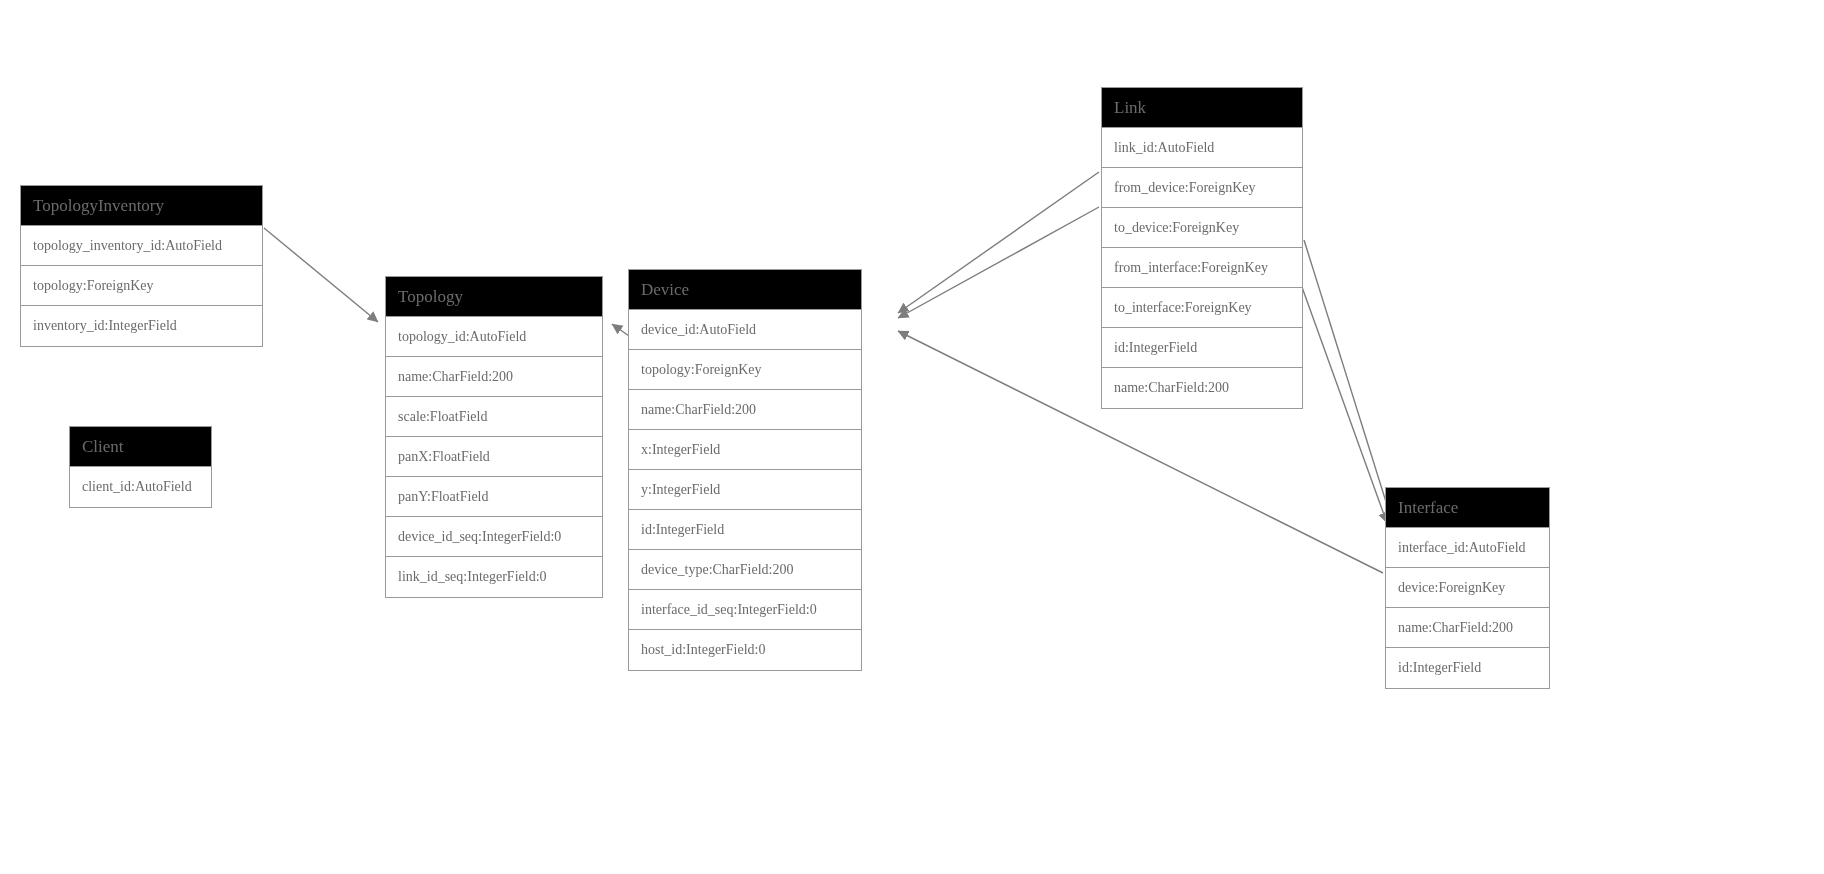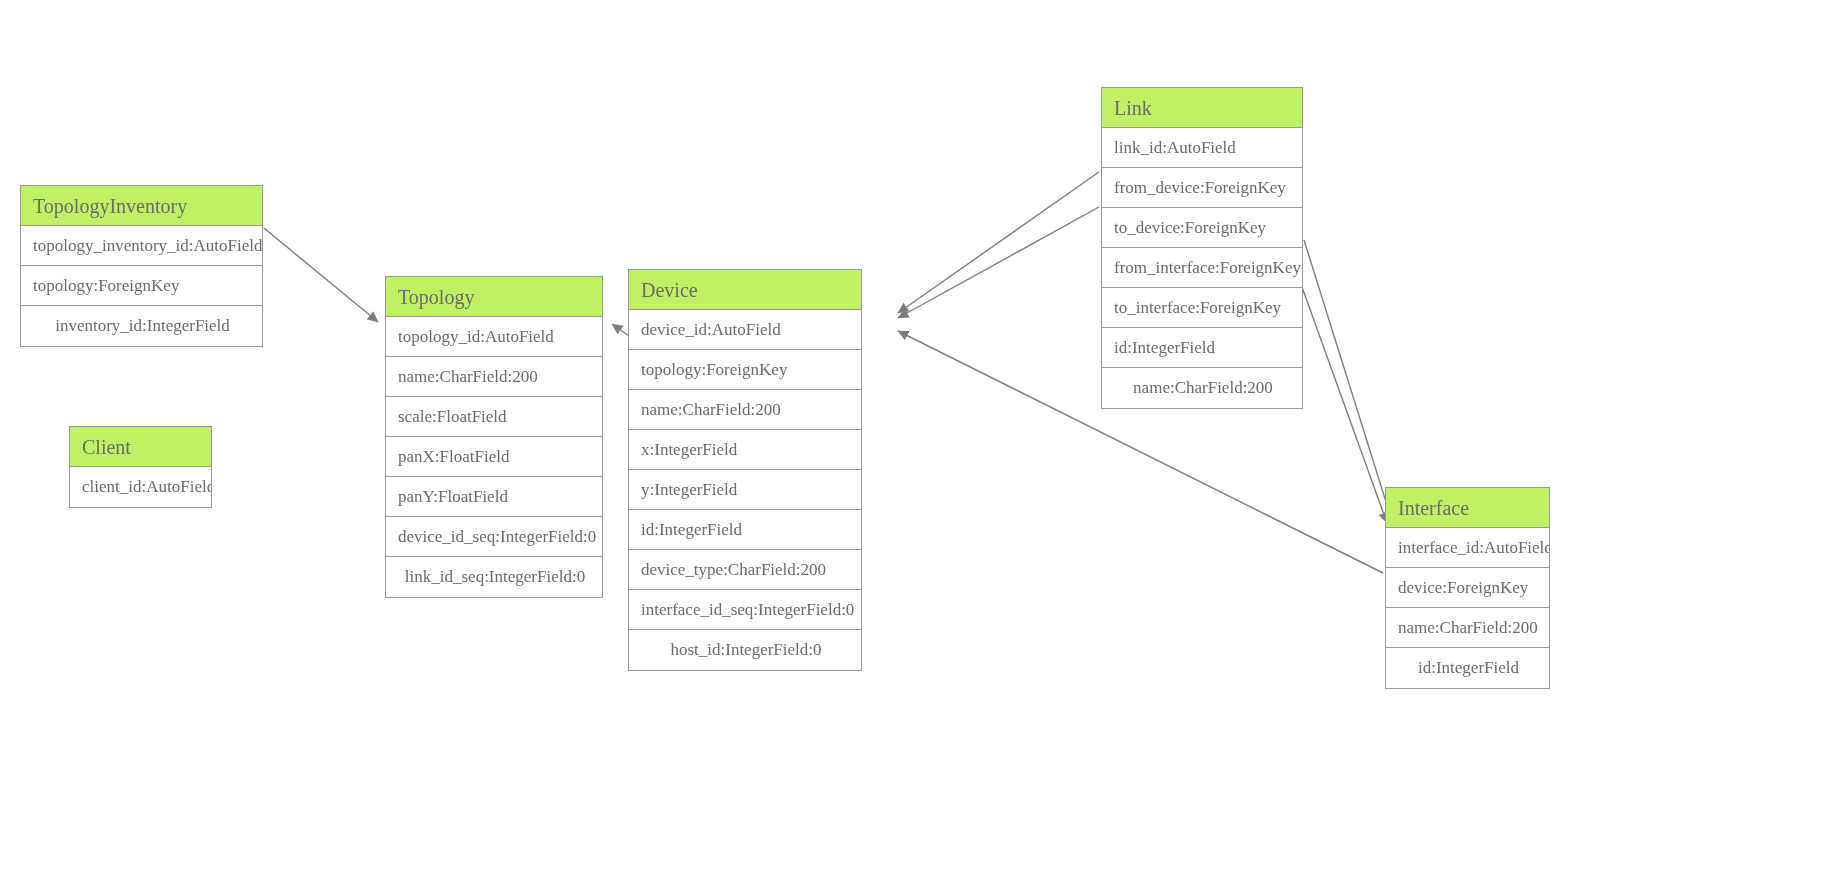--- a/index.html
+++ b/index.html
@@ -25,45 +25,44 @@
   }
   .entity {
     position: absolute;
     box-sizing: border-box;
     border: 1px solid #9a9a9a;
     background: #ffffff;
     z-index: 5;
   }
   .entity-title {
     box-sizing: border-box;
-    background: #bef264;
+    background: #000000;
     border-bottom: 1px solid #9a9a9a;
     color: #6b6b6b;
-    font-size: 20px;
+    font-size: 17px;
     line-height: 40px;
     height: 40px;
     padding: 0 0 0 12px;
     white-space: nowrap;
     overflow: hidden;
   }
   .entity-field {
     box-sizing: border-box;
     border-bottom: 1px solid #9a9a9a;
     color: #6b6b6b;
-    font-size: 17px;
+    font-size: 14px;
     line-height: 40px;
     height: 40px;
     padding: 0 10px 8px 12px;
     background: #ffffff;
     white-space: nowrap;
     overflow: hidden;
   }
   .entity-field:last-child {
     border-bottom: none;
-    text-align: center;
   }
 </style>
 </head>
 <body>
 
 <div id="canvas">
 
   <svg id="edges" viewBox="0 0 1824 874" xmlns="http://www.w3.org/2000/svg">
     <defs>
       <marker id="arrowhead" viewBox="0 0 10 10" refX="9.5" refY="5" markerWidth="11" markerHeight="11" orient="auto-start-reverse" markerUnits="userSpaceOnUse">

